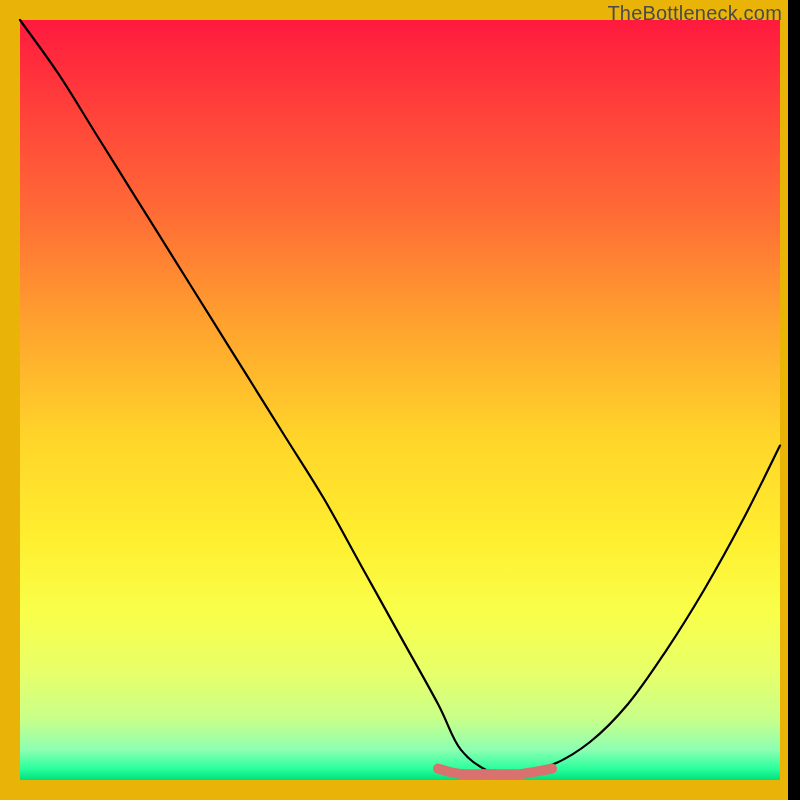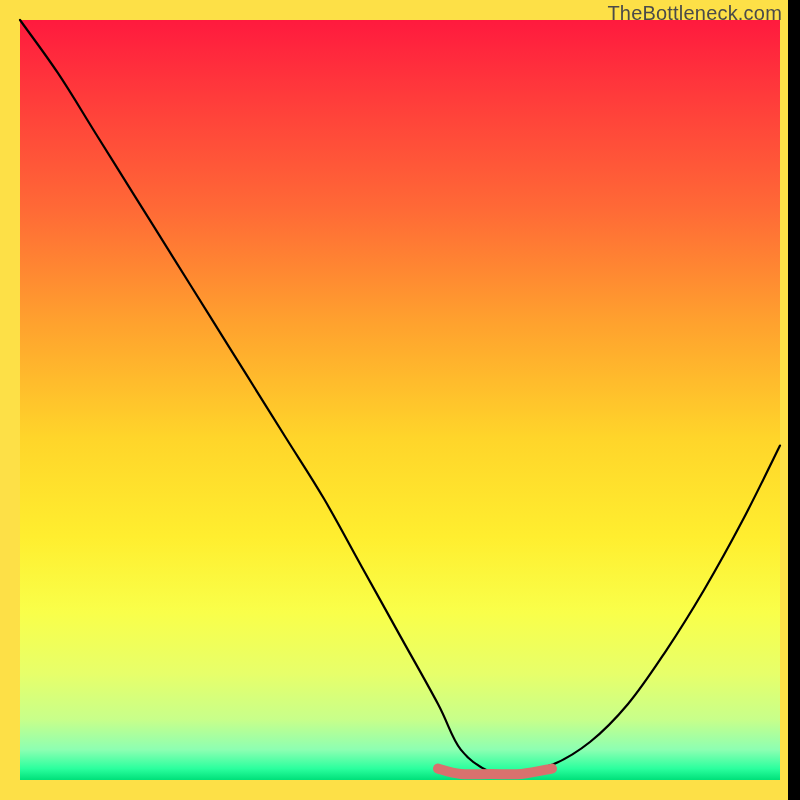--- a/index.html
+++ b/index.html
@@ -9,21 +9,21 @@
     height: 800px;
     background: #000;
     overflow: hidden;
   }
   .frame {
     position: absolute;
     left: 0;
     top: 0;
     width: 788px;
     height: 800px;
-    background: #fde047;
+    background: #eab308;
   }
   .plot-area {
     position: absolute;
     left: 20px;
     top: 20px;
     width: 760px;
     height: 760px;
     background: linear-gradient(to bottom,
       #ff1a3e 0%,
       #ff3b3b 10%,

